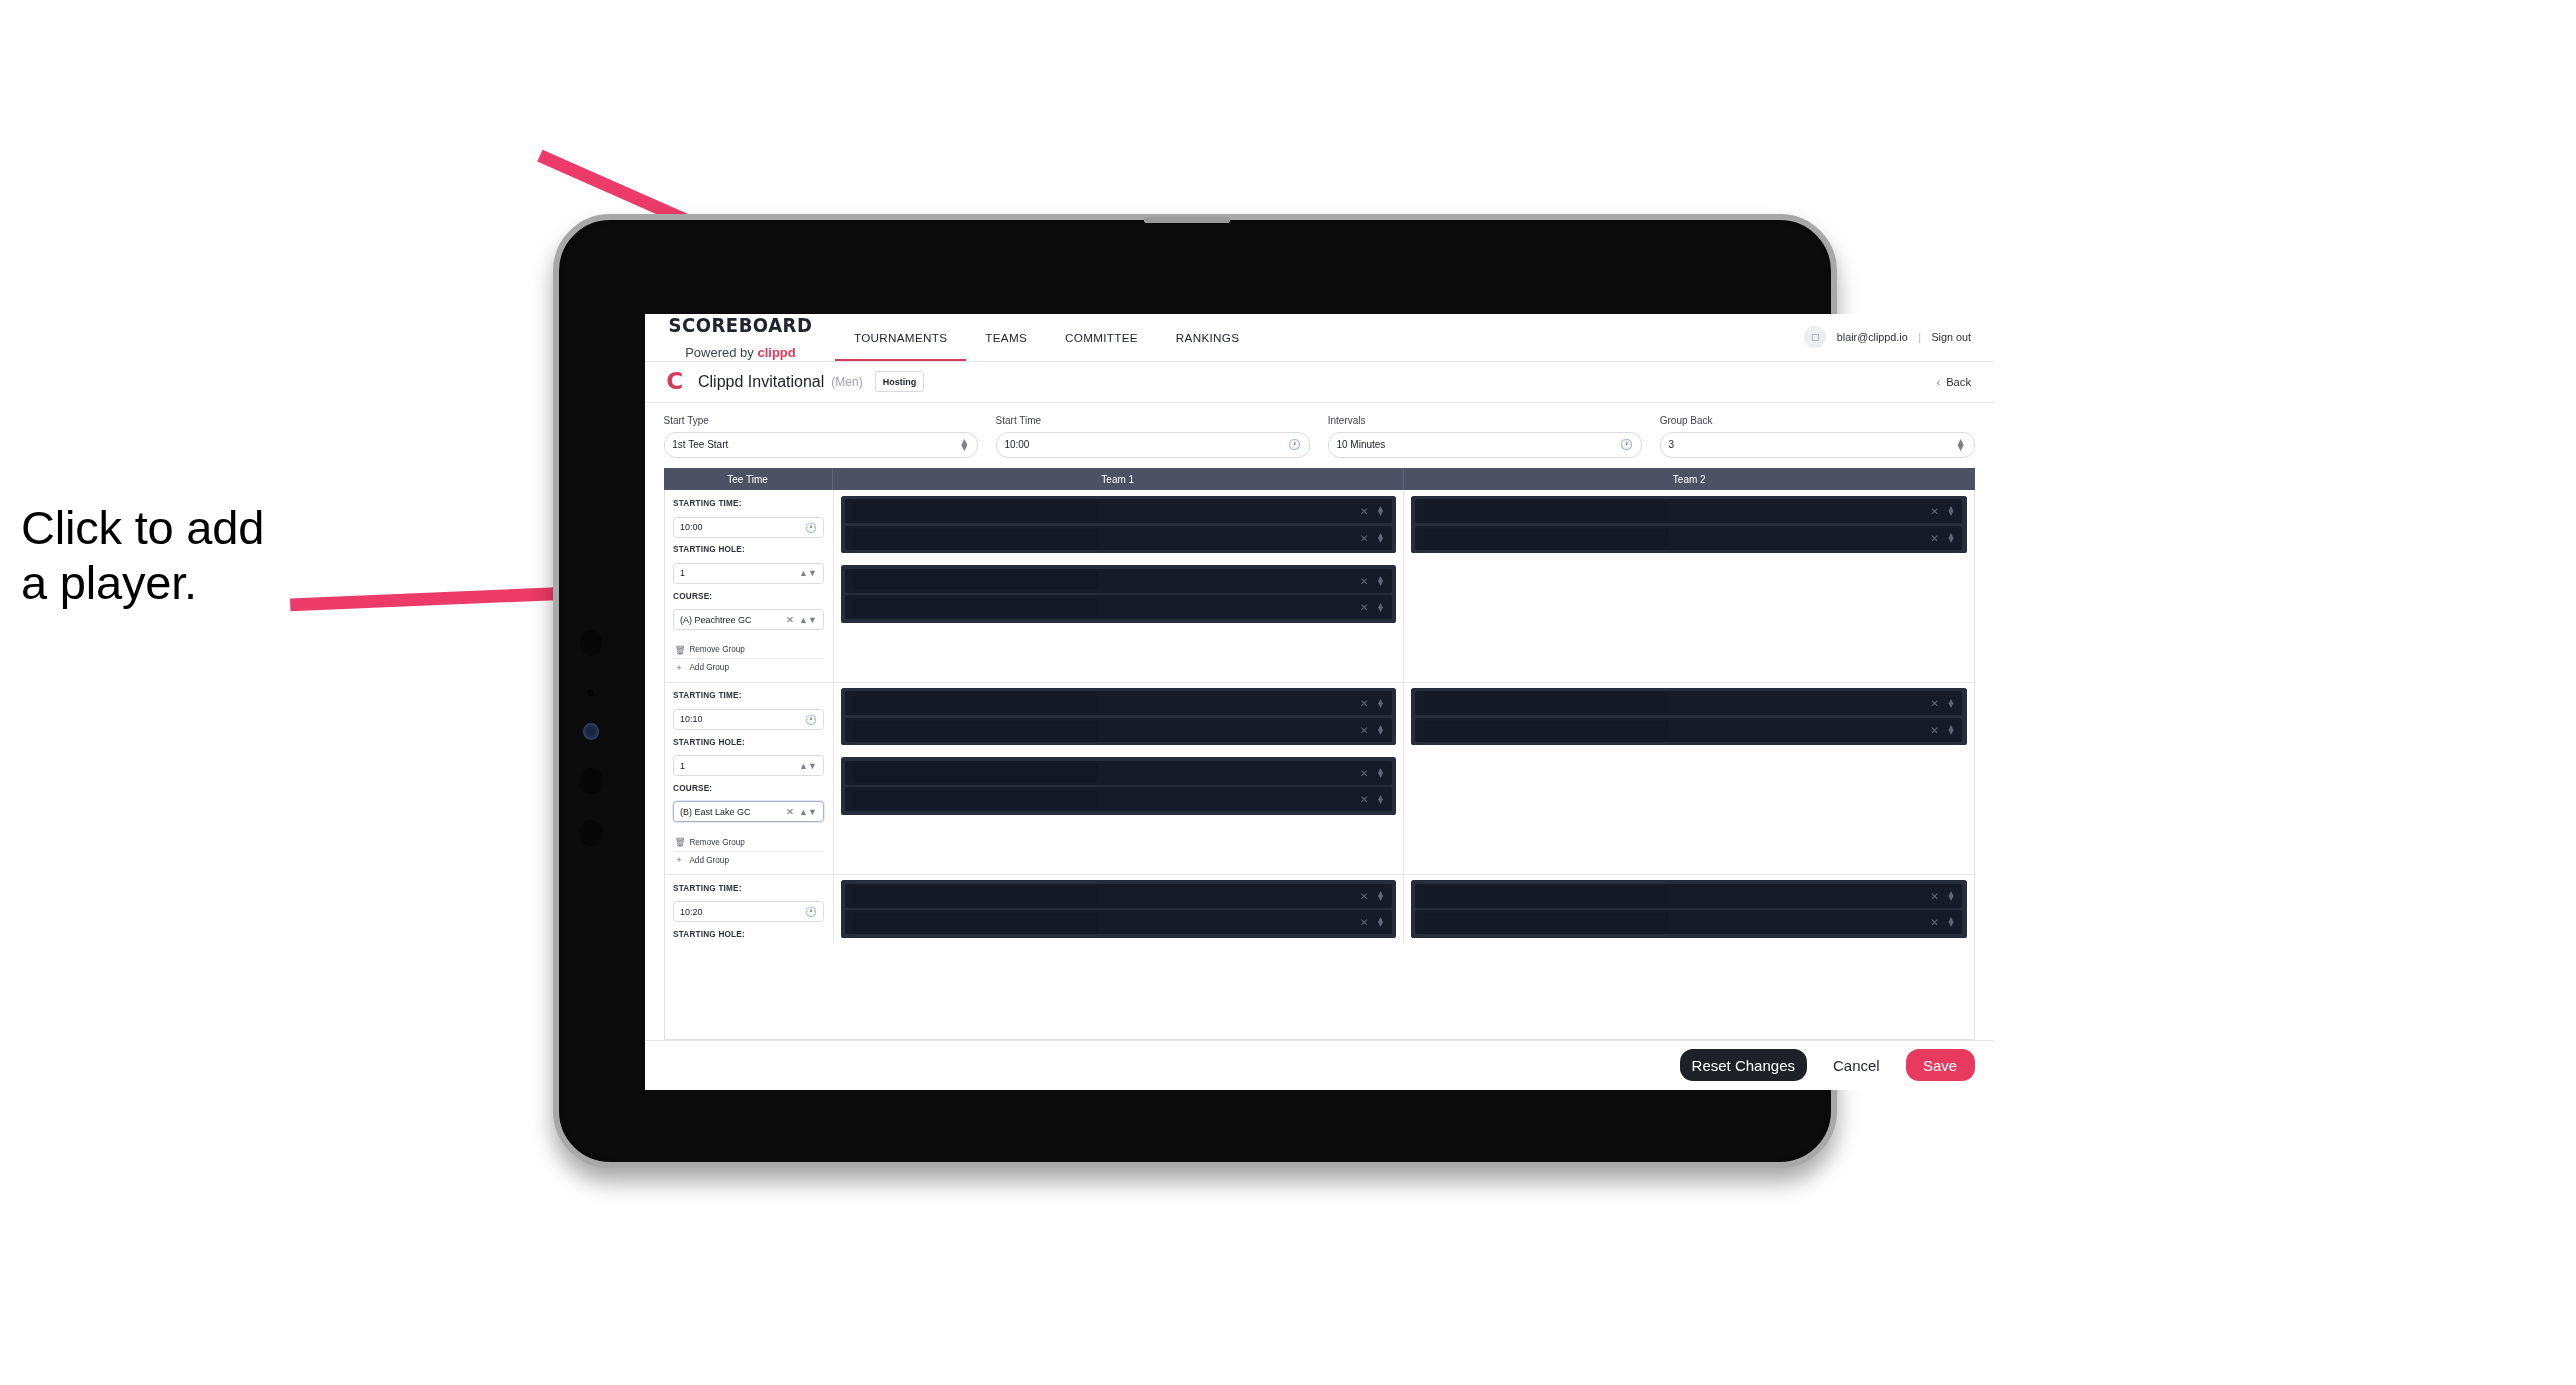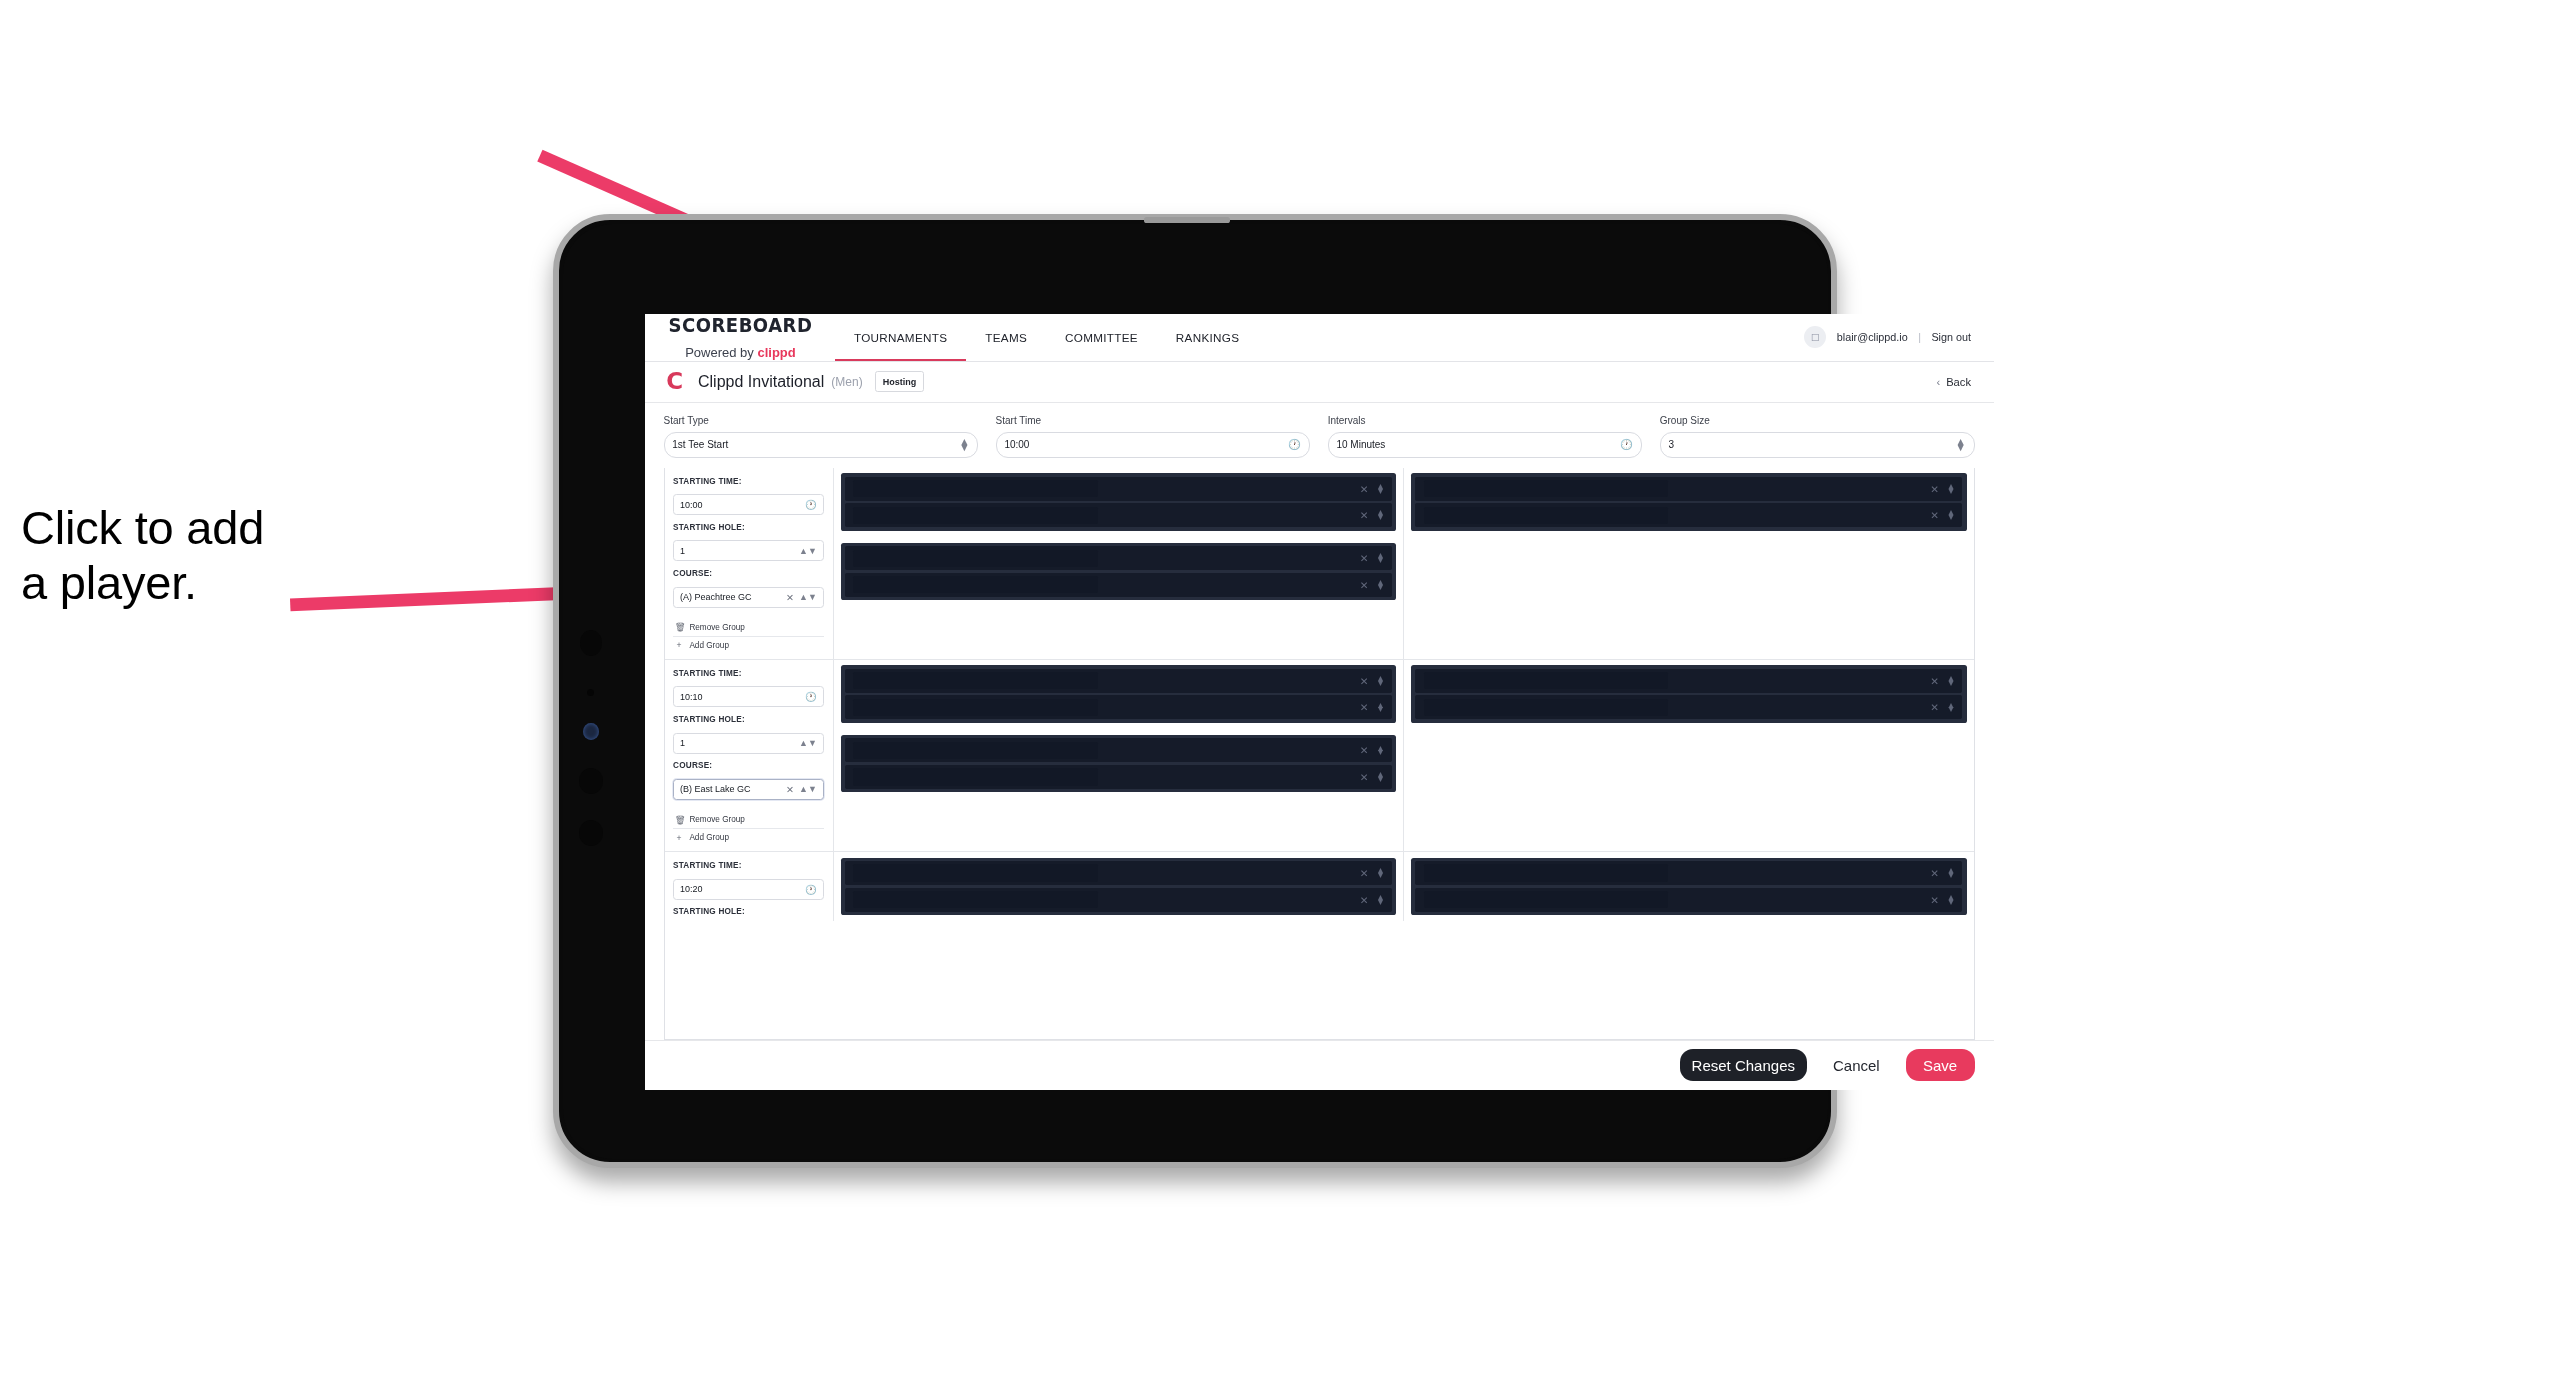--- a/index.html
+++ b/index.html
@@ -287,32 +287,37 @@
             </div>
           </div>
           <div class="ctrl">
             <label>Intervals</label>
             <div class="field">
               <span class="val">10 Minutes</span>
               <span class="ic">🕐</span>
             </div>
           </div>
           <div class="ctrl">
-            <label>Group Size</label>
+            <label>Group Back</label>
             <div class="field">
               <span class="val">3</span>
               <span class="stepper ic">
                   <span>▲</span>
                   <span>▼</span>
                 </span>
             </div>
           </div>
         </div>
 
         <div id="table-wrap">
+          <div id="thead">
+            <div class="th teetime">Tee Time</div>
+            <div class="th team">Team 1</div>
+            <div class="th team">Team 2</div>
+          </div>
           <div id="tbody">
               <div class="teerow">
                 <div class="cell-teetime">
                   <div class="lbl">STARTING TIME:</div>
                   <div class="tfield">
                     <span class="tv">10:00</span>
                     <span class="ic" style="color:#7c818e;font-size:9.5px">🕐</span>
                   </div>
                   <div class="lbl">STARTING HOLE:</div>
                   <div class="tfield">

